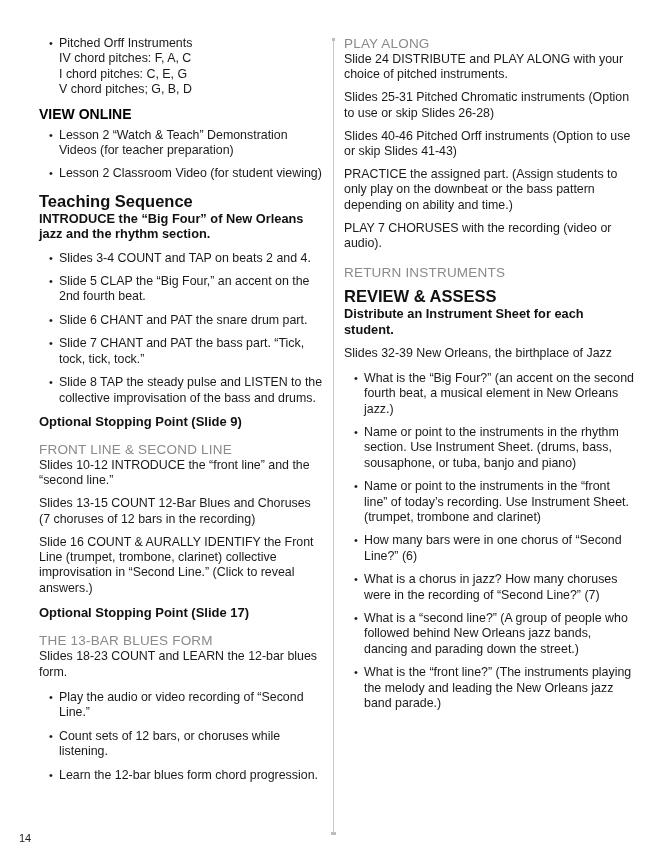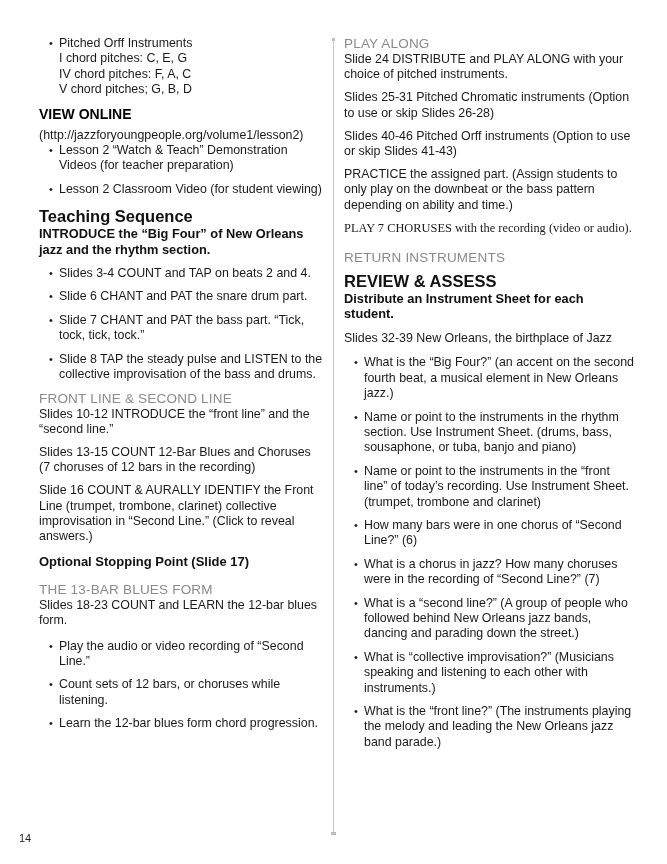--- a/index.html
+++ b/index.html
@@ -29,41 +29,42 @@
     .url { font-size: 12.4px; line-height: 15.4px; }
     .page-number { position: absolute; left: 19px; top: 832px; font-size: 11px; color: #222; }
   </style>
 </head>
 <body>
 
 <div class="col col-left">
 
   <div class="orff">
     <span class="line first">Pitched Orff Instruments</span>
+    <span class="line">IV chord pitches: F, A, C</span>
     <span class="line">I chord pitches: C, E, G</span>
-    <span class="line">IV chord pitches: F, A, C</span>
     <span class="line">V chord pitches; G, B, D</span>
   </div>
 
   <div class="h-black" style="margin-bottom:5px;">VIEW ONLINE</div>
-  <p class="url">(http://jazzforyoungpeople.org/volume1/lesson2)</p>
   <ul class="bullets">
     <li>Lesson 2 “Watch &amp; Teach” Demonstration Videos (for teacher preparation)</li>
     <li>Lesson 2 Classroom Video (for student viewing)</li>
   </ul>
 
   <div style="height:2px;"></div>
   <div class="h-big">Teaching Sequence</div>
   <p class="lead-bold">INTRODUCE the “Big Four” of New Orleans jazz and the rhythm section.</p>
   <ul class="bullets">
     <li>Slides 3-4 COUNT and TAP on beats 2 and 4.</li>
+    <li>Slide 5 CLAP the “Big Four,” an accent on the 2nd fourth beat.</li>
     <li>Slide 6 CHANT and PAT the snare drum part.</li>
     <li>Slide 7 CHANT and PAT the bass part. “Tick, tock, tick, tock.”</li>
     <li>Slide 8 TAP the steady pulse and LISTEN to the collective improvisation of the bass and drums.</li>
   </ul>
+  <p class="stop">Optional Stopping Point (Slide 9)</p>
 
   <div class="h-gray">FRONT LINE &amp; SECOND LINE</div>
   <p class="para">Slides 10-12 INTRODUCE the “front line” and the “second line.”</p>
   <p class="para">Slides 13-15 COUNT 12-Bar Blues and Choruses (7 choruses of 12 bars in the recording)</p>
   <p class="para">Slide 16 COUNT &amp; AURALLY IDENTIFY the Front Line (trumpet, trombone, clarinet) collective improvisation in “Second Line.” (Click to reveal answers.)</p>
   <p class="stop" style="margin-top:9px;">Optional Stopping Point (Slide 17)</p>
 
   <div class="h-gray">THE 13-BAR BLUES FORM</div>
   <p class="para" style="margin-bottom:10px;">Slides 18-23 COUNT and LEARN the 12-bar blues form.</p>
   <ul class="bullets">
@@ -76,32 +77,31 @@
 <div class="divider"></div>
 <div class="divider-tick-top"></div>
 <div class="divider-tick-bot"></div>
 
 <div class="col col-right">
   <div class="h-gray">PLAY ALONG</div>
   <p class="para">Slide 24 DISTRIBUTE and PLAY ALONG with your choice of pitched instruments.</p>
   <p class="para">Slides 25-31 Pitched Chromatic instruments (Option to use or skip Slides 26-28)</p>
   <p class="para">Slides 40-46 Pitched Orff instruments (Option to use or skip Slides 41-43)</p>
   <p class="para">PRACTICE the assigned part. (Assign students to only play on the downbeat or the bass pattern depending on ability and time.)</p>
-  <p class="para" style="margin-bottom:14px;font-family:Liberation Serif, serif;">PLAY 7 CHORUSES with the recording (video or audio).</p>
+  <p class="para" style="margin-bottom:14px;">PLAY 7 CHORUSES with the recording (video or audio).</p>
 
   <div class="h-gray" style="margin-bottom:6px;">RETURN INSTRUMENTS</div>
 
   <div class="h-big">REVIEW &amp; ASSESS</div>
   <p class="lead-bold">Distribute an Instrument Sheet for each student.</p>
   <p class="para" style="margin-bottom:9px;">Slides 32-39 New Orleans, the birthplace of Jazz</p>
   <ul class="bullets">
     <li>What is the “Big Four?” (an accent on the second fourth beat, a musical element in New Orleans jazz.)</li>
     <li>Name or point to the instruments in the rhythm section. Use Instrument Sheet. (drums, bass, sousaphone, or tuba, banjo and piano)</li>
     <li>Name or point to the instruments in the “front line” of today’s recording. Use Instrument Sheet. (trumpet, trombone and clarinet)</li>
     <li>How many bars were in one chorus of “Second Line?” (6)</li>
     <li>What is a chorus in jazz? How many choruses were in the recording of “Second Line?” (7)</li>
     <li>What is a “second line?” (A group of people who followed behind New Orleans jazz bands, dancing and parading down the street.)</li>
-    <li>What is “collective improvisation?” (Musicians speaking and listening to each other with instruments.)</li>
     <li>What is the “front line?” (The instruments playing the melody and leading the New Orleans jazz band parade.)</li>
   </ul>
 </div>
 
 <div class="page-number">14</div>
 
 </body></html>

